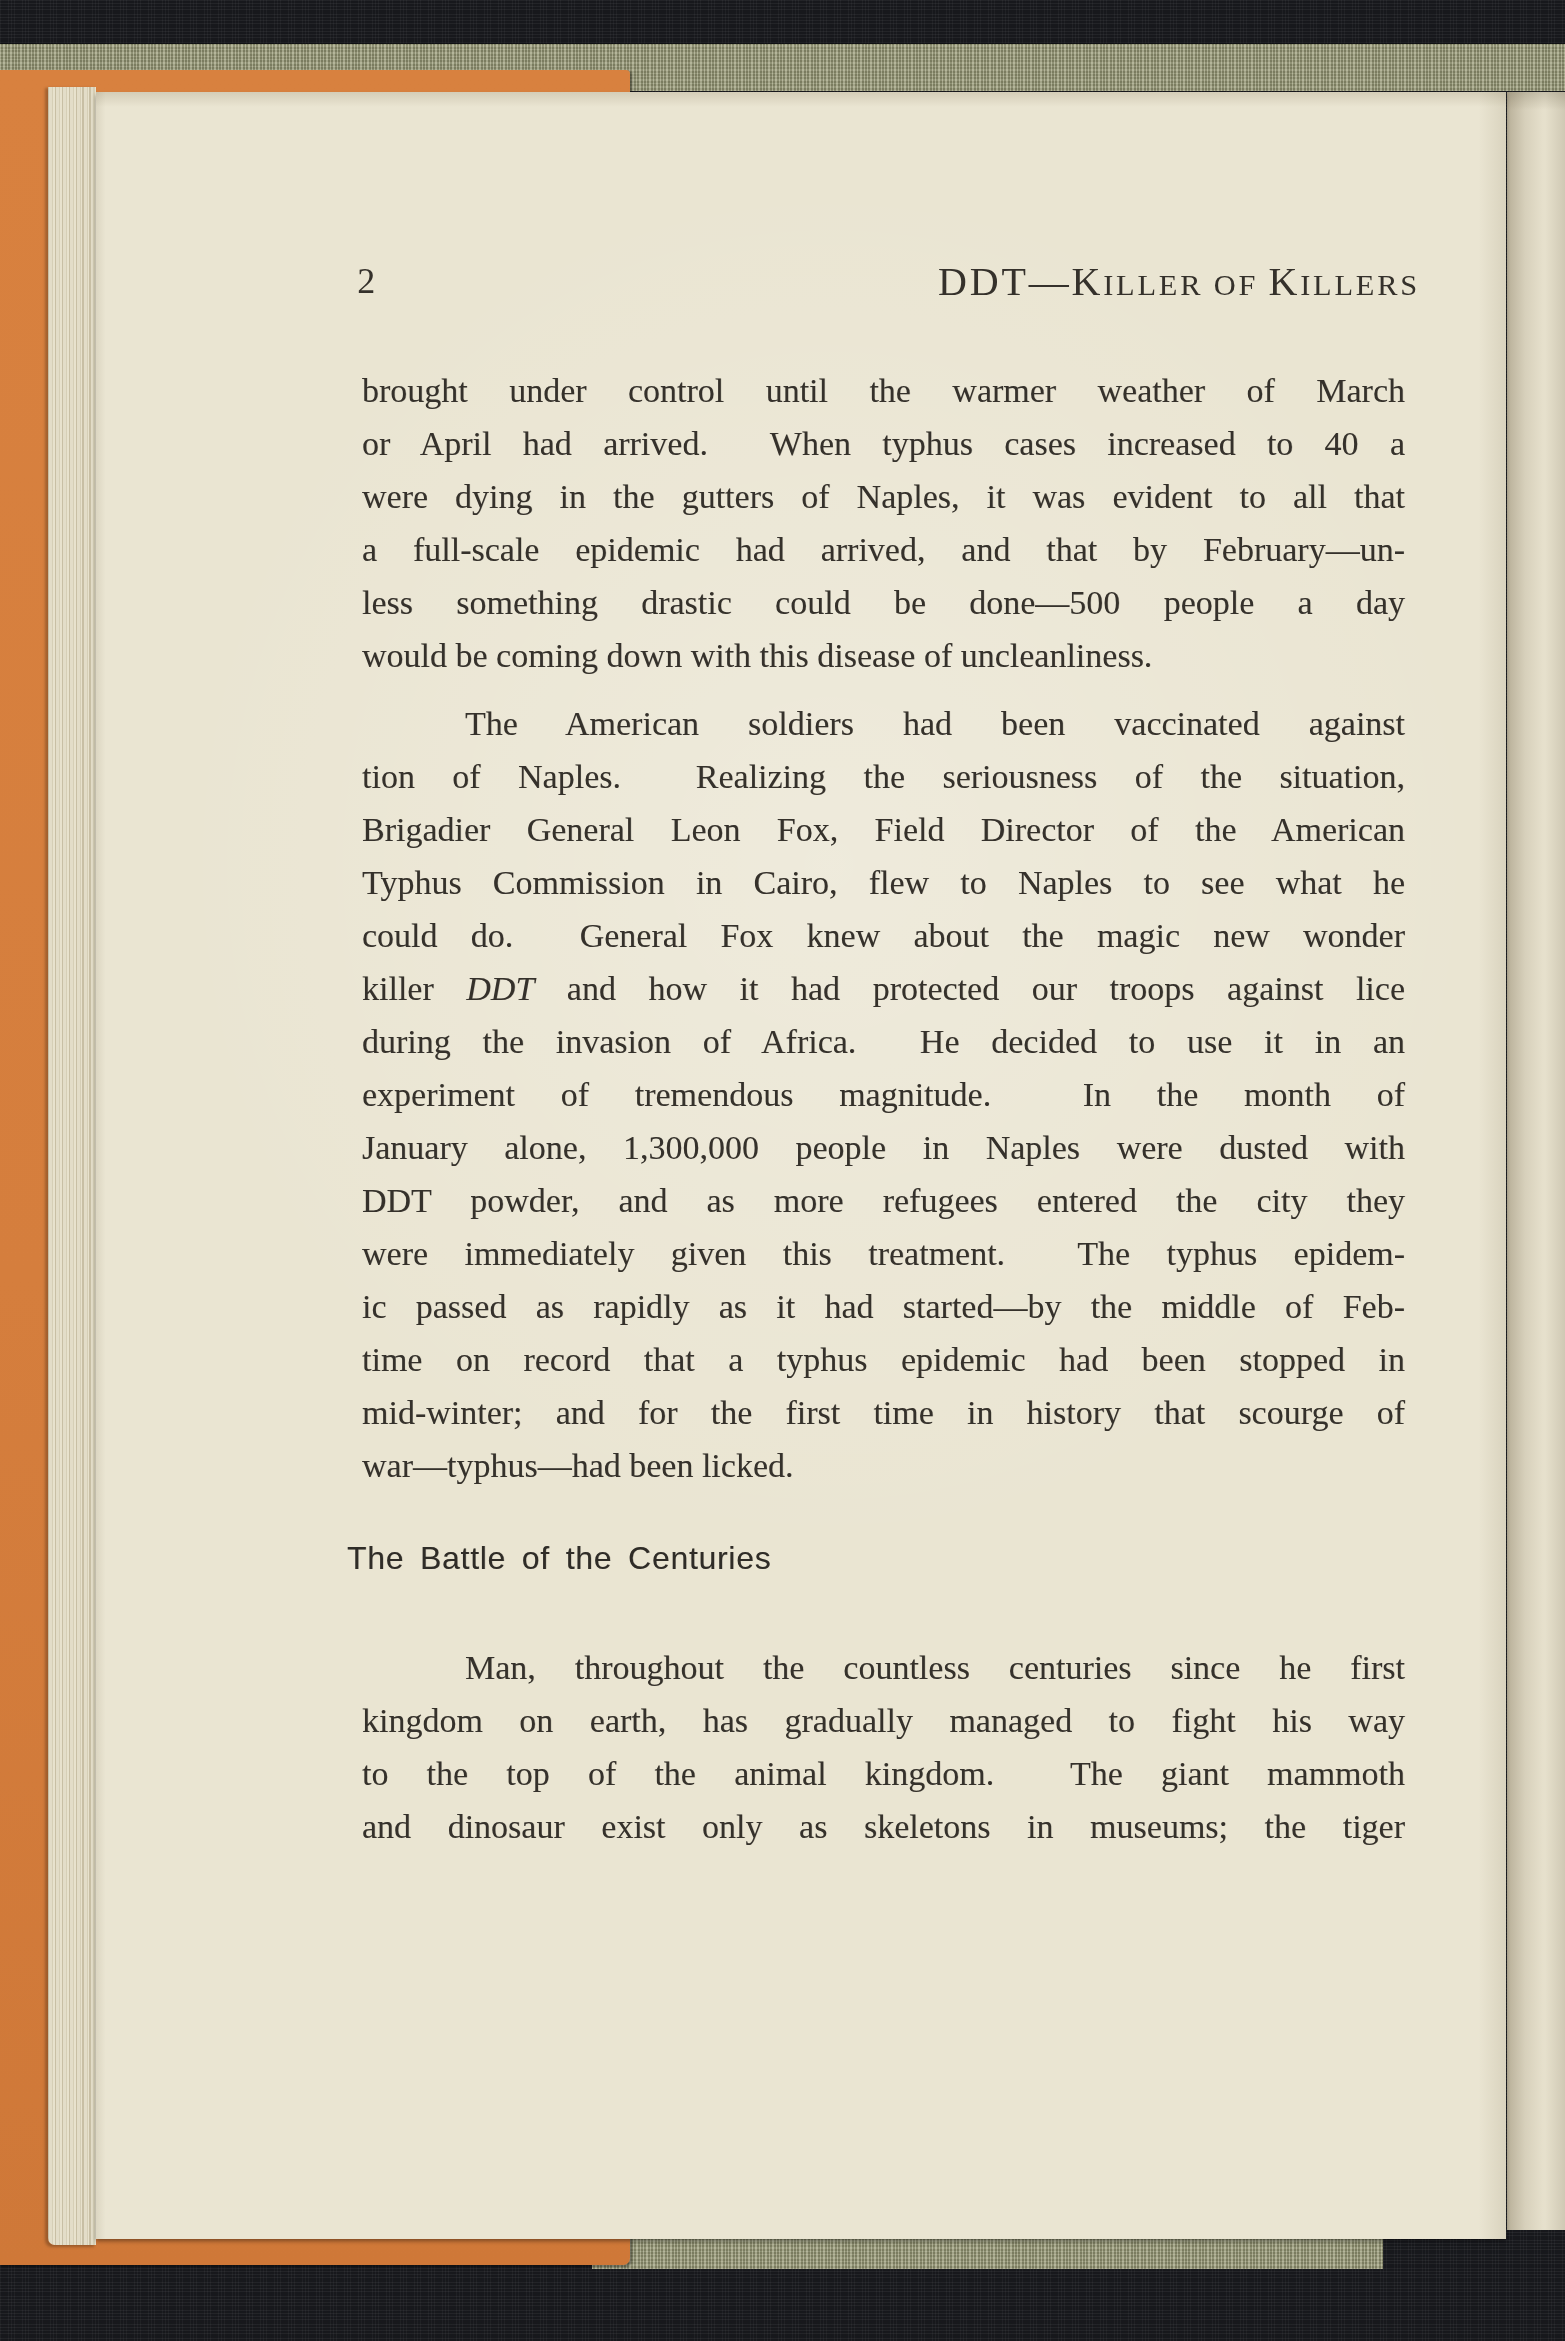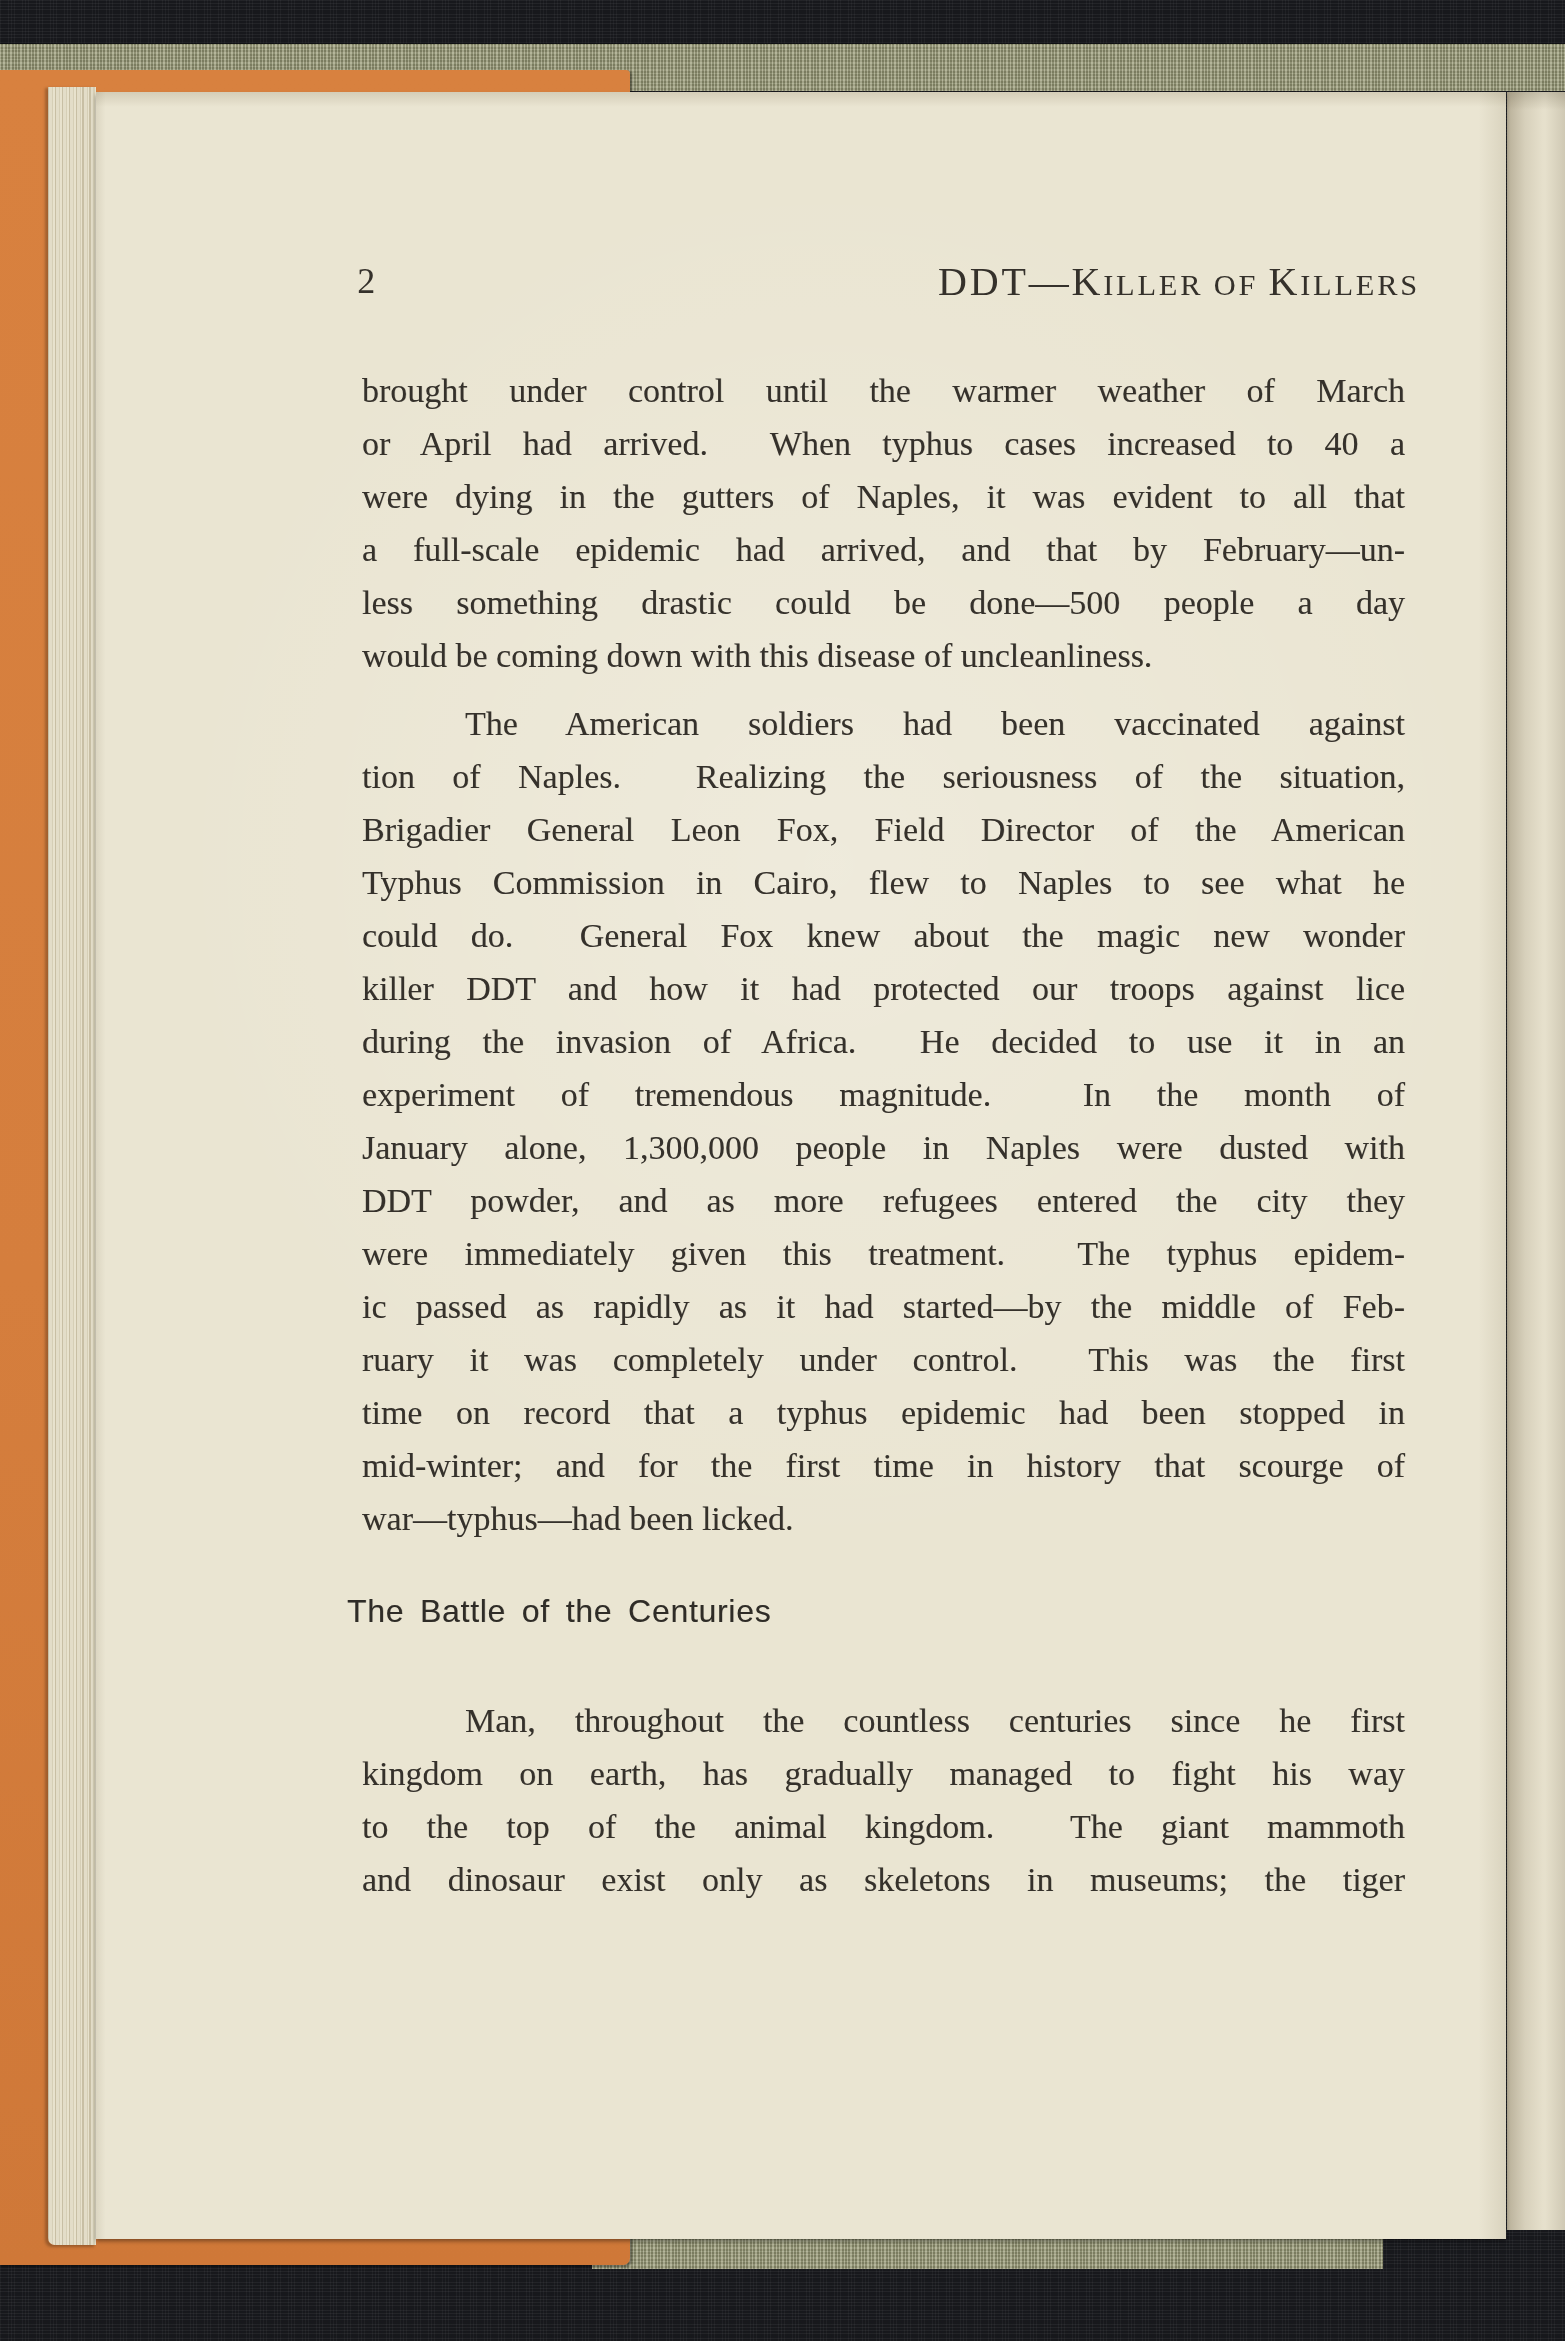--- a/index.html
+++ b/index.html
@@ -68,21 +68,21 @@
   #running-title .smallcap{font-size:0.76em;}
   
   #text-block{position:absolute;top:257px;left:251px;width:1073px;font-size:34px;line-height:53px;}
   .para{margin:15px;}
   .bline{
     text-align:justify;text-align-last:justify;text-justify:inter-word;
     text-shadow:0.4px 0.4px 0 rgba(53,49,43,0.25);
   }
   .bline.lastline{text-align-last:left;}
   .bline.indent{padding-left:103px;}
-  .ital{}
+  .ital{font-style:italic;}
   .section-heading{
     margin:48px 0 65px 0;
     font-family:"Liberation Sans","DejaVu Sans",sans-serif;
     font-weight:normal;font-size:32px;line-height:36px;
     letter-spacing:0.7px;word-spacing:6.2px;color:#2f2c27;
     text-shadow:0.4px 0.4px 0 rgba(47,44,39,0.3);
   }
 </style>
 </head>
 <body>
@@ -114,21 +114,20 @@
           <div class="bline">Brigadier General Leon Fox, Field Director of the American</div>
           <div class="bline">Typhus Commission in Cairo, flew to Naples to see what he</div>
           <div class="bline">could do.&nbsp; General Fox knew about the magic new wonder</div>
           <div class="bline"><span>killer </span><span class="ital">DDT</span><span> and how it had protected our troops against lice</span></div>
           <div class="bline">during the invasion of Africa.&nbsp; He decided to use it in an</div>
           <div class="bline">experiment of tremendous magnitude.&nbsp; In the month of</div>
           <div class="bline">January alone, 1,300,000 people in Naples were dusted with</div>
           <div class="bline">DDT powder, and as more refugees entered the city they</div>
           <div class="bline">were immediately given this treatment.&nbsp; The typhus epidem-</div>
           <div class="bline">ic passed as rapidly as it had started—by the middle of Feb-</div>
-          <div class="bline">ruary it was completely under control.&nbsp; This was the first</div>
           <div class="bline">time on record that a typhus epidemic had been stopped in</div>
           <div class="bline">mid-winter; and for the first time in history that scourge of</div>
           <div class="bline lastline">war—typhus—had been licked.</div>
         </div>
         <div class="section-heading">The Battle of the Centuries</div>
         <div class="para">
           <div class="bline indent">Man, throughout the countless centuries since he first</div>
           <div class="bline">kingdom on earth, has gradually managed to fight his way</div>
           <div class="bline">to the top of the animal kingdom.&nbsp; The giant mammoth</div>
           <div class="bline">and dinosaur exist only as skeletons in museums; the tiger</div>

